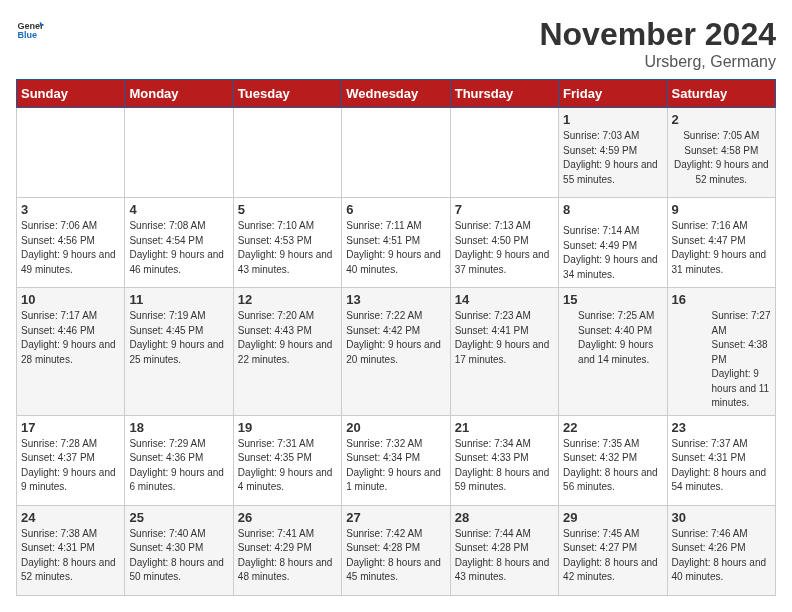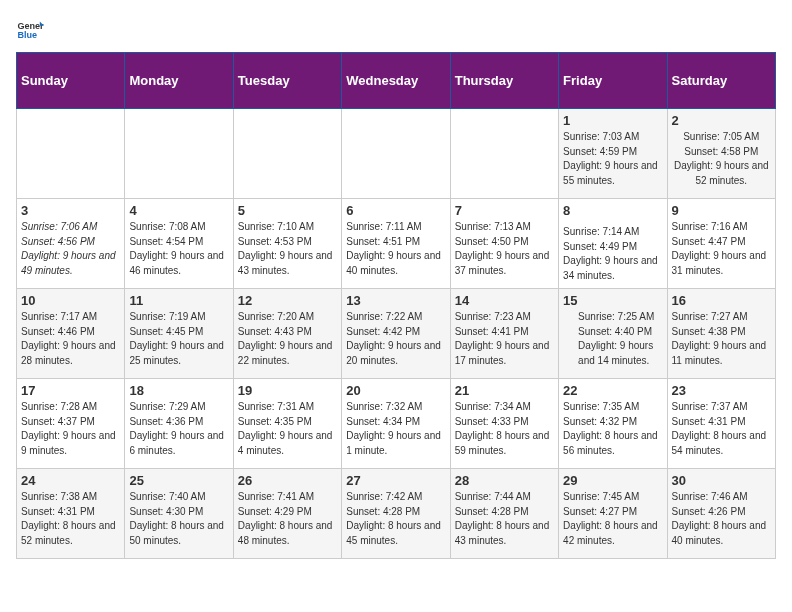--- a/index.html
+++ b/index.html
@@ -36,25 +36,25 @@
     .location-title {
       font-size: 16px;
       color: #555;
     }
     table {
       width: 100%;
       border-collapse: collapse;
       table-layout: fixed;
     }
     thead th {
-      background-color: #701a75;
+      background-color: #b91c1c;
       color: #fff;
       font-size: 13px;
       font-weight: bold;
-      padding: 20px 4px;
+      padding: 6px 4px;
       text-align: left;
       border: 1px solid #1a5a9a;
     }
     tbody td {
       border: 1px solid #ccc;
       vertical-align: top;
       padding: 4px;
       font-size: 11px;
       color: #333;
       height: 90px;
@@ -81,20 +81,24 @@
 </head>
 <body>
 
 <div class="header-area">
   <div class="logo">
     <svg class="logo-icon" viewBox="0 0 40 40">
       <text x="2" y="18" font-size="13" font-weight="bold" fill="#333" font-family="Arial">General</text>
       <text x="2" y="32" font-size="13" font-weight="bold" fill="#1a6bbf" font-family="Arial">Blue</text>
       <polygon points="34,8 40,14 34,14" fill="#1a6bbf"></polygon>
     </svg>
+  </div>
+  <div class="title-area">
+    <div class="month-title">November 2024</div>
+    <div class="location-title">Ursberg, Germany</div>
   </div>
 </div>
 
 <table>
   <thead>
     <tr id="weekday-header">
         <th>Sunday</th>
         <th>Monday</th>
         <th>Tuesday</th>
         <th>Wednesday</th>
@@ -119,21 +123,21 @@
         <td>
           <span class="day-number">2</span>
           <div class="day-info" style="white-space: pre-wrap; text-align: center;">Sunrise: 7:05 AM
 Sunset: 4:58 PM
 Daylight: 9 hours and 52 minutes.</div>
         </td>
       </tr>
       <tr>
         <td>
           <span class="day-number">3</span>
-          <div class="day-info" style="white-space: pre-wrap; font-style: italic;">Sunrise: 7:06 AM
+          <div class="day-info" style="white-space: pre-wrap;">Sunrise: 7:06 AM
 Sunset: 4:56 PM
 Daylight: 9 hours and 49 minutes.</div>
         </td>
         <td>
           <span class="day-number">4</span>
           <div class="day-info" style="white-space: pre-wrap;">Sunrise: 7:08 AM
 Sunset: 4:54 PM
 Daylight: 9 hours and 46 minutes.</div>
         </td>
         <td>
@@ -199,21 +203,21 @@
 Daylight: 9 hours and 17 minutes.</div>
         </td>
         <td>
           <span class="day-number">15</span>
           <div class="day-info" style="white-space: pre-wrap; margin-left: 15px;">Sunrise: 7:25 AM
 Sunset: 4:40 PM
 Daylight: 9 hours and 14 minutes.</div>
         </td>
         <td>
           <span class="day-number">16</span>
-          <div class="day-info" style="white-space: pre-wrap;">Sunrise: 7:27 AM
+          <div class="day-info" style="white-space: pre-wrap; margin-left: 40px;">Sunrise: 7:27 AM
 Sunset: 4:38 PM
 Daylight: 9 hours and 11 minutes.</div>
         </td>
       </tr>
       <tr>
         <td>
           <span class="day-number">17</span>
           <div class="day-info" style="white-space: pre-wrap;">Sunrise: 7:28 AM
 Sunset: 4:37 PM
 Daylight: 9 hours and 9 minutes.</div>

